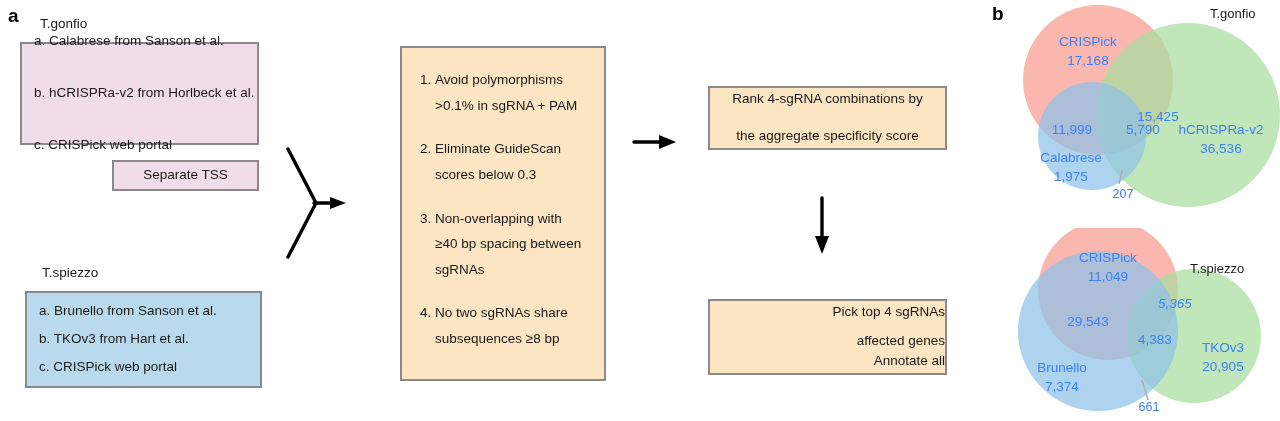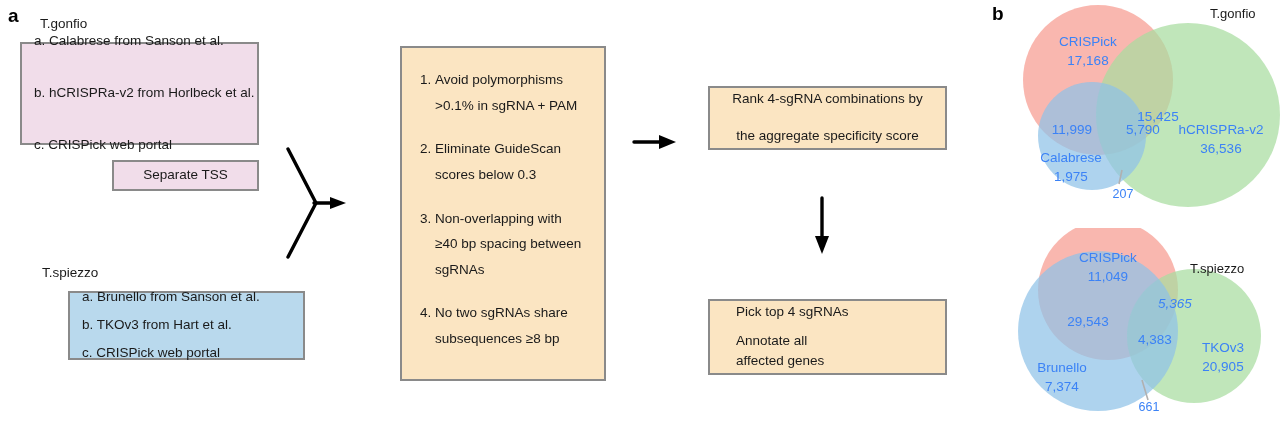--- a/index.html
+++ b/index.html
@@ -37,21 +37,21 @@
   }
 
   
   #box-gonfio{left:20px;top:42px;width:239px;height:103px;padding:0 12px;gap:22px;}
   #box-gonfio .line{margin:6.5px 0;}
   #label-gonfio{left:40px;top:16px;}
 
   #box-tss{left:112px;top:160px;width:147px;height:31px;align-items:center;}
   #box-tss .line{font-size:13.5px;}
 
-  #box-spiezzo{left:25px;top:291px;width:237px;height:69px;padding:0 12px;margin-left:43px;}
+  #box-spiezzo{left:25px;top:291px;width:237px;height:97px;padding:0 12px;}
   #box-spiezzo .line{margin:5.5px 0;}
   #label-spiezzo{left:42px;top:265px;}
 
   
   #box-criteria{
     left:400px;top:46px;width:206px;height:335px;
     padding:0 18px;justify-content:flex-start;
   }
   #box-criteria .crit{
     display:flex;margin-top:18px;font-size:13.5px;line-height:1.9;
@@ -64,21 +64,21 @@
   #box-rank{
     left:708px;top:86px;width:239px;height:64px;align-items:center;
     line-height:1.9;
     gap:20px;
   }
   #box-rank .line{font-size:13.5px;}
   #box-pick{
     left:708px;top:299px;width:239px;height:76px;
     padding-left:26px;justify-content:center;
   }
-  #box-pick .line{font-size:13.5px;line-height:1.55;}
+  #box-pick .line{font-size:13.5px;line-height:1.55;text-align:right;}
   #box-pick .gap{height:8px;}
 
   
   svg.arrow{position:absolute;overflow:visible;}
   #merge-arrow{left:286px;top:145px;}
   #arrow-right{left:632px;top:132px;}
   #arrow-down{left:812px;top:196px;}
 
   
   .venn{position:absolute;}
@@ -158,22 +158,22 @@
   </div>
 
   <svg class="arrow" id="arrow-down" width="20" height="60" viewBox="0 0 20 60">
     <line x1="10" y1="2" x2="10" y2="44" stroke="#000" stroke-width="3.4" stroke-linecap="round"></line>
     <path d="M10 58 L3 40 L17 40 Z" fill="#000"></path>
   </svg>
 
   <div class="box box-orange" id="box-pick">
     <div class="line">Pick top 4 sgRNAs</div>
     <div class="gap"></div>
+    <div class="line">affected genes</div>
     <div class="line">Annotate all</div>
-    <div class="line">affected genes</div>
   </div>
 
   <div class="venn" id="venn-gonfio">
     <svg width="282" height="212" viewBox="0 0 282 212">
       <g style="mix-blend-mode:multiply">
         <circle cx="100" cy="78" r="75" fill="#f7a399" fill-opacity="0.78"></circle>
         <circle cx="190" cy="113" r="92" fill="#a8dda0" fill-opacity="0.72"></circle>
         <circle cx="94" cy="134" r="54" fill="#8fc2e8" fill-opacity="0.72"></circle>
       </g>
       <line x1="121" y1="182" x2="124" y2="168" stroke="#b0b0b0" stroke-width="1.6"></line>

